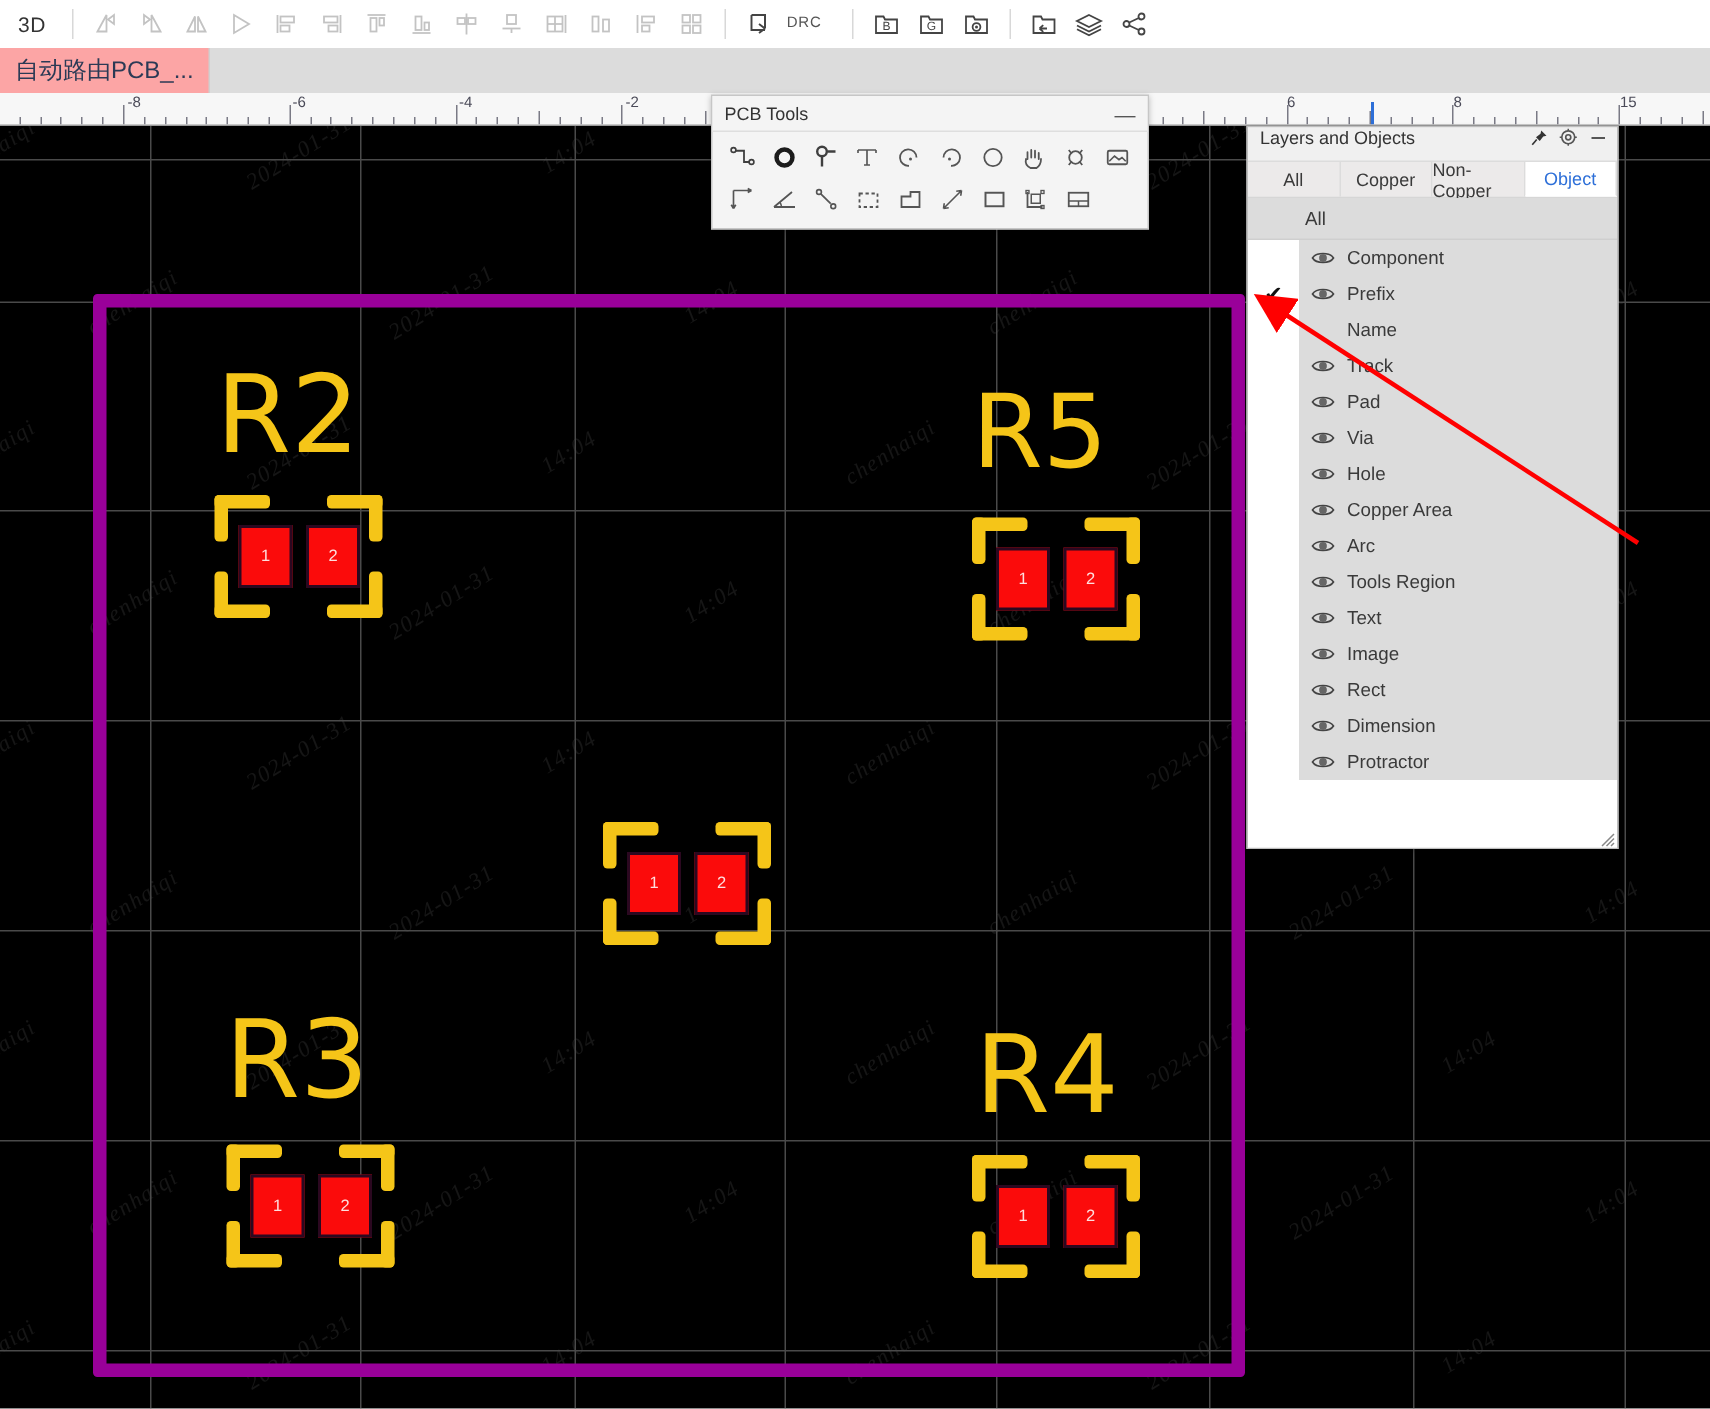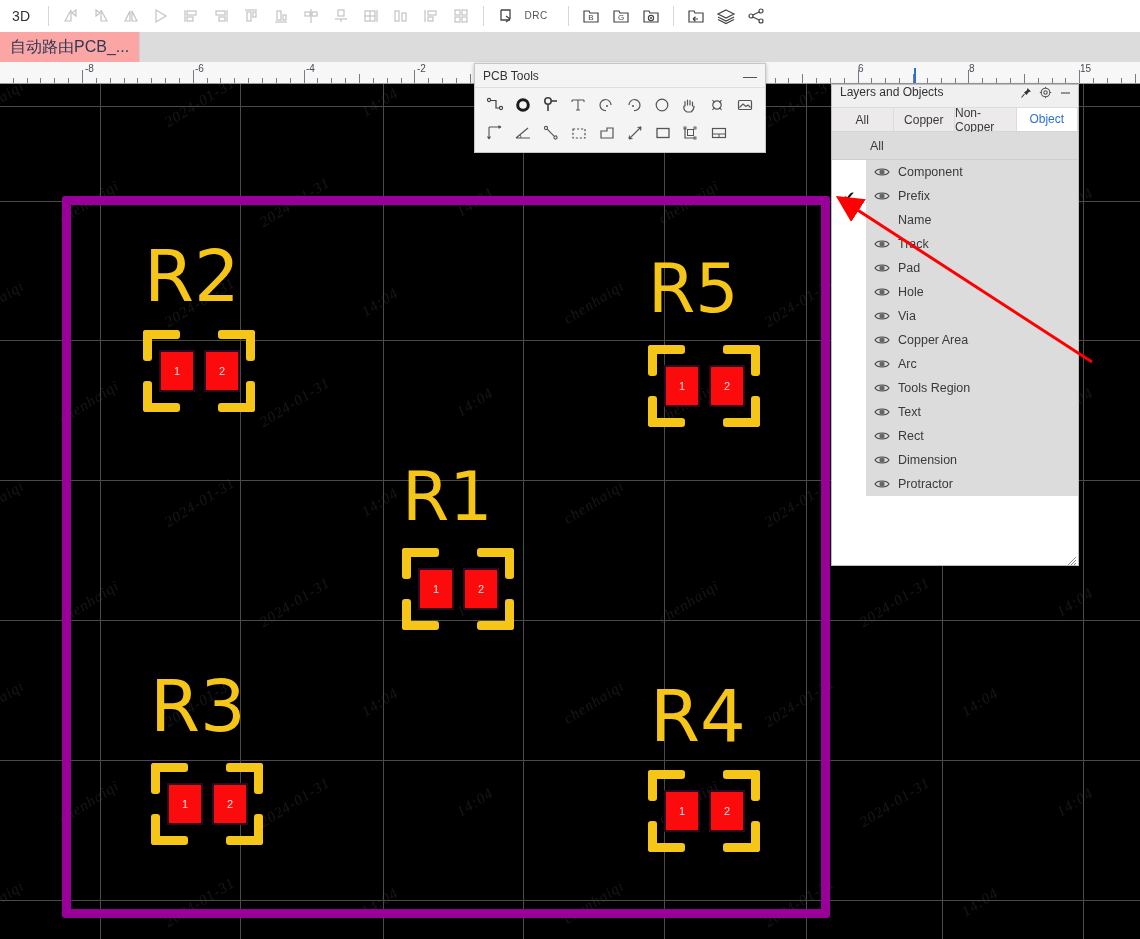--- a/index.html
+++ b/index.html
@@ -506,21 +506,20 @@
         <i style="left: 0px; top: 0px; width: 9px; height: 31px; background: rgb(245, 197, 24);"></i>
         <i style="left: 75px; top: 0px; width: 37px; height: 9px; background: rgb(245, 197, 24);"></i>
         <i style="left: 103px; top: 0px; width: 9px; height: 31px; background: rgb(245, 197, 24);"></i>
         <i style="left: 0px; top: 73px; width: 37px; height: 9px; background: rgb(245, 197, 24);"></i>
         <i style="left: 0px; top: 51px; width: 9px; height: 31px; background: rgb(245, 197, 24);"></i>
         <i style="left: 75px; top: 73px; width: 37px; height: 9px; background: rgb(245, 197, 24);"></i>
         <i style="left: 103px; top: 51px; width: 9px; height: 31px; background: rgb(245, 197, 24);"></i>
       </div>
       <div class="pad" style="left: 664px; top: 281px; width: 36px; height: 42px; background: rgb(251, 11, 11);">1</div>
       <div class="pad" style="left: 709px; top: 281px; width: 36px; height: 42px; background: rgb(251, 11, 11);">2</div>
-      <div class="comp-label" style="left: 402px; top: 379px; font-size: 68px; color: rgb(245, 197, 24);">R1</div>
       <div class="silk" style="left: 402px; top: 464px; width: 112px; height: 82px;">
         <i style="left: 0px; top: 0px; width: 37px; height: 9px; background: rgb(245, 197, 24);"></i>
         <i style="left: 0px; top: 0px; width: 9px; height: 31px; background: rgb(245, 197, 24);"></i>
         <i style="left: 75px; top: 0px; width: 37px; height: 9px; background: rgb(245, 197, 24);"></i>
         <i style="left: 103px; top: 0px; width: 9px; height: 31px; background: rgb(245, 197, 24);"></i>
         <i style="left: 0px; top: 73px; width: 37px; height: 9px; background: rgb(245, 197, 24);"></i>
         <i style="left: 0px; top: 51px; width: 9px; height: 31px; background: rgb(245, 197, 24);"></i>
         <i style="left: 75px; top: 73px; width: 37px; height: 9px; background: rgb(245, 197, 24);"></i>
         <i style="left: 103px; top: 51px; width: 9px; height: 31px; background: rgb(245, 197, 24);"></i>
       </div>
@@ -761,40 +760,40 @@
             <div class="ly-name">Pad</div>
           </div>
           <div class="ly-row">
             <div class="ly-check"></div>
             <div class="ly-eye">
               <svg width="16" height="12" viewBox="0 0 16 12">
                 <path d="M1 6 C3.5 2, 12.5 2, 15 6 C12.5 10, 3.5 10, 1 6 Z" fill="none" stroke="#444" stroke-width="1.1"></path>
                 <circle cx="8" cy="6" r="2.6" fill="#666"></circle>
               </svg>
             </div>
+            <div class="ly-name">Via</div>
+          </div>
+          <div class="ly-row">
+            <div class="ly-check"></div>
+            <div class="ly-eye">
+              <svg width="16" height="12" viewBox="0 0 16 12">
+                <path d="M1 6 C3.5 2, 12.5 2, 15 6 C12.5 10, 3.5 10, 1 6 Z" fill="none" stroke="#444" stroke-width="1.1"></path>
+                <circle cx="8" cy="6" r="2.6" fill="#666"></circle>
+              </svg>
+            </div>
             <div class="ly-name">Hole</div>
           </div>
           <div class="ly-row">
             <div class="ly-check"></div>
             <div class="ly-eye">
               <svg width="16" height="12" viewBox="0 0 16 12">
                 <path d="M1 6 C3.5 2, 12.5 2, 15 6 C12.5 10, 3.5 10, 1 6 Z" fill="none" stroke="#444" stroke-width="1.1"></path>
                 <circle cx="8" cy="6" r="2.6" fill="#666"></circle>
               </svg>
             </div>
-            <div class="ly-name">Via</div>
-          </div>
-          <div class="ly-row">
-            <div class="ly-check"></div>
-            <div class="ly-eye">
-              <svg width="16" height="12" viewBox="0 0 16 12">
-                <path d="M1 6 C3.5 2, 12.5 2, 15 6 C12.5 10, 3.5 10, 1 6 Z" fill="none" stroke="#444" stroke-width="1.1"></path>
-                <circle cx="8" cy="6" r="2.6" fill="#666"></circle>
-              </svg>
-            </div>
             <div class="ly-name">Copper Area</div>
           </div>
           <div class="ly-row">
             <div class="ly-check"></div>
             <div class="ly-eye">
               <svg width="16" height="12" viewBox="0 0 16 12">
                 <path d="M1 6 C3.5 2, 12.5 2, 15 6 C12.5 10, 3.5 10, 1 6 Z" fill="none" stroke="#444" stroke-width="1.1"></path>
                 <circle cx="8" cy="6" r="2.6" fill="#666"></circle>
               </svg>
             </div>
@@ -812,20 +811,30 @@
           </div>
           <div class="ly-row">
             <div class="ly-check"></div>
             <div class="ly-eye">
               <svg width="16" height="12" viewBox="0 0 16 12">
                 <path d="M1 6 C3.5 2, 12.5 2, 15 6 C12.5 10, 3.5 10, 1 6 Z" fill="none" stroke="#444" stroke-width="1.1"></path>
                 <circle cx="8" cy="6" r="2.6" fill="#666"></circle>
               </svg>
             </div>
             <div class="ly-name">Text</div>
+          </div>
+          <div class="ly-row">
+            <div class="ly-check"></div>
+            <div class="ly-eye">
+              <svg width="16" height="12" viewBox="0 0 16 12">
+                <path d="M1 6 C3.5 2, 12.5 2, 15 6 C12.5 10, 3.5 10, 1 6 Z" fill="none" stroke="#444" stroke-width="1.1"></path>
+                <circle cx="8" cy="6" r="2.6" fill="#666"></circle>
+              </svg>
+            </div>
+            <div class="ly-name">Image</div>
           </div>
           <div class="ly-row">
             <div class="ly-check"></div>
             <div class="ly-eye">
               <svg width="16" height="12" viewBox="0 0 16 12">
                 <path d="M1 6 C3.5 2, 12.5 2, 15 6 C12.5 10, 3.5 10, 1 6 Z" fill="none" stroke="#444" stroke-width="1.1"></path>
                 <circle cx="8" cy="6" r="2.6" fill="#666"></circle>
               </svg>
             </div>
             <div class="ly-name">Rect</div>

